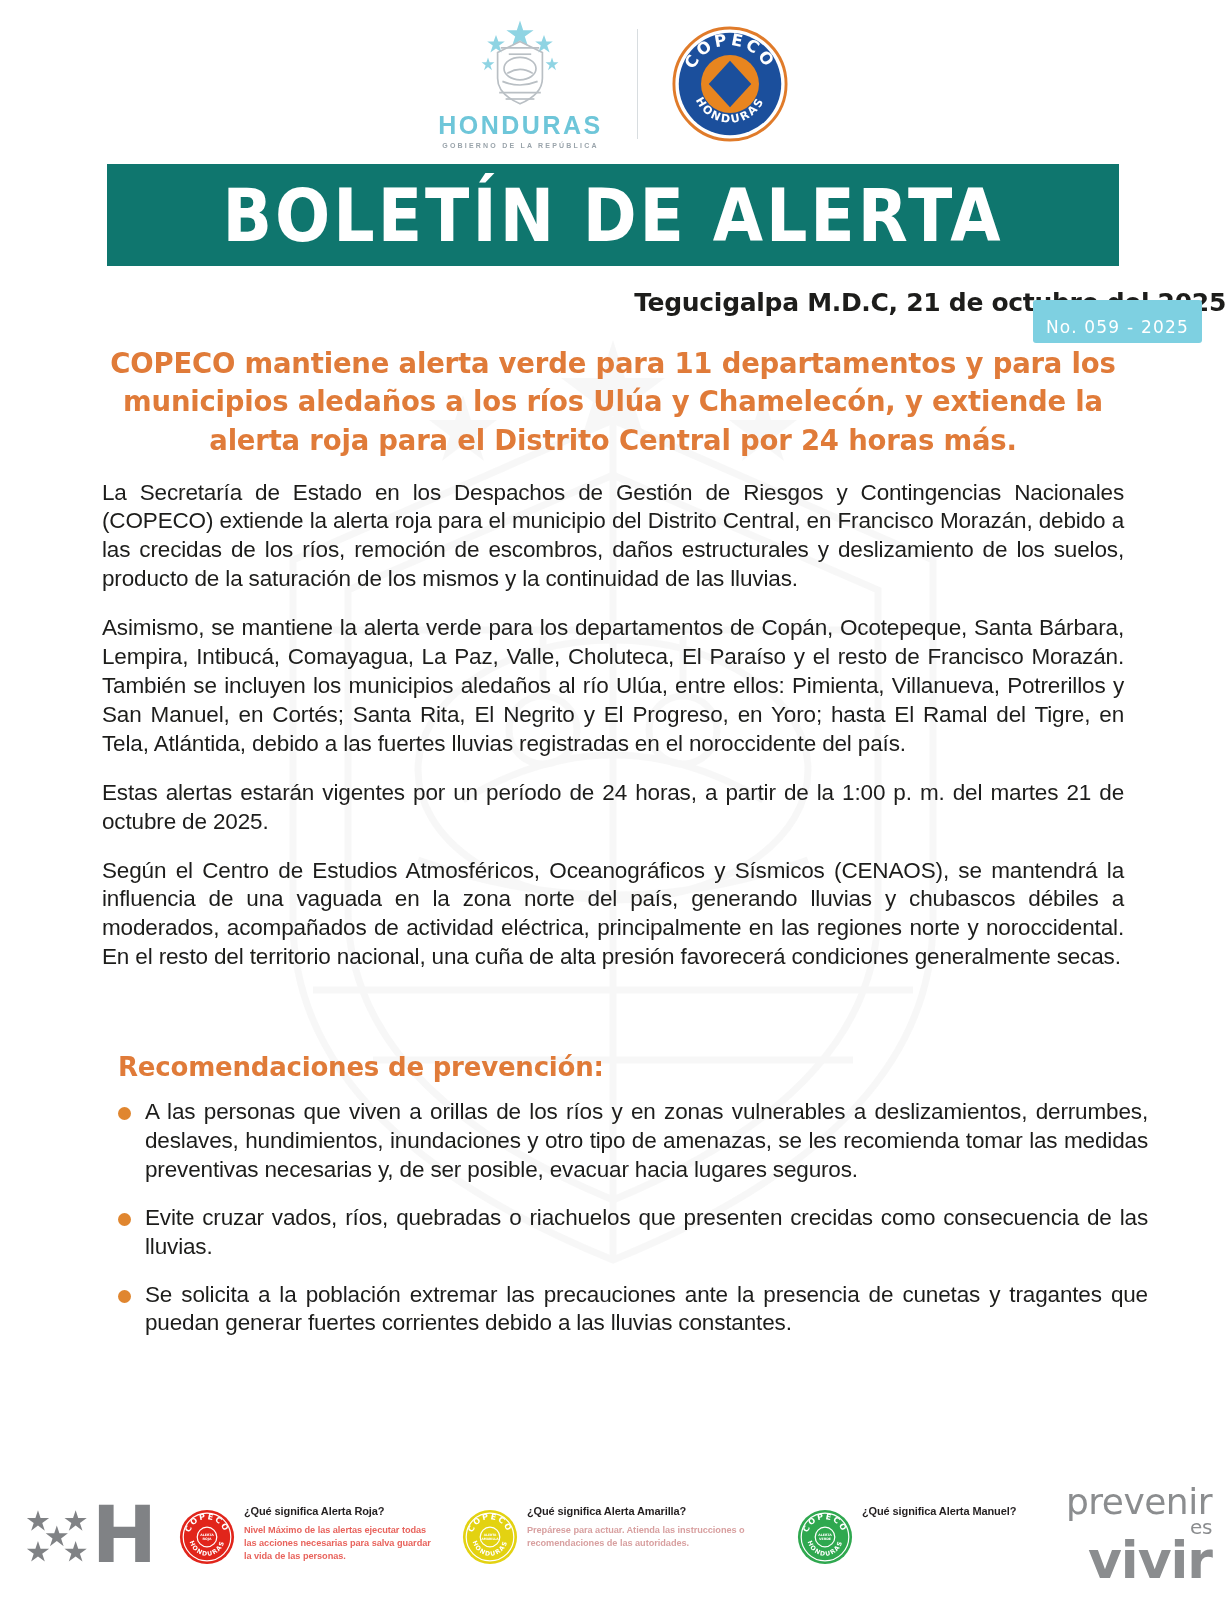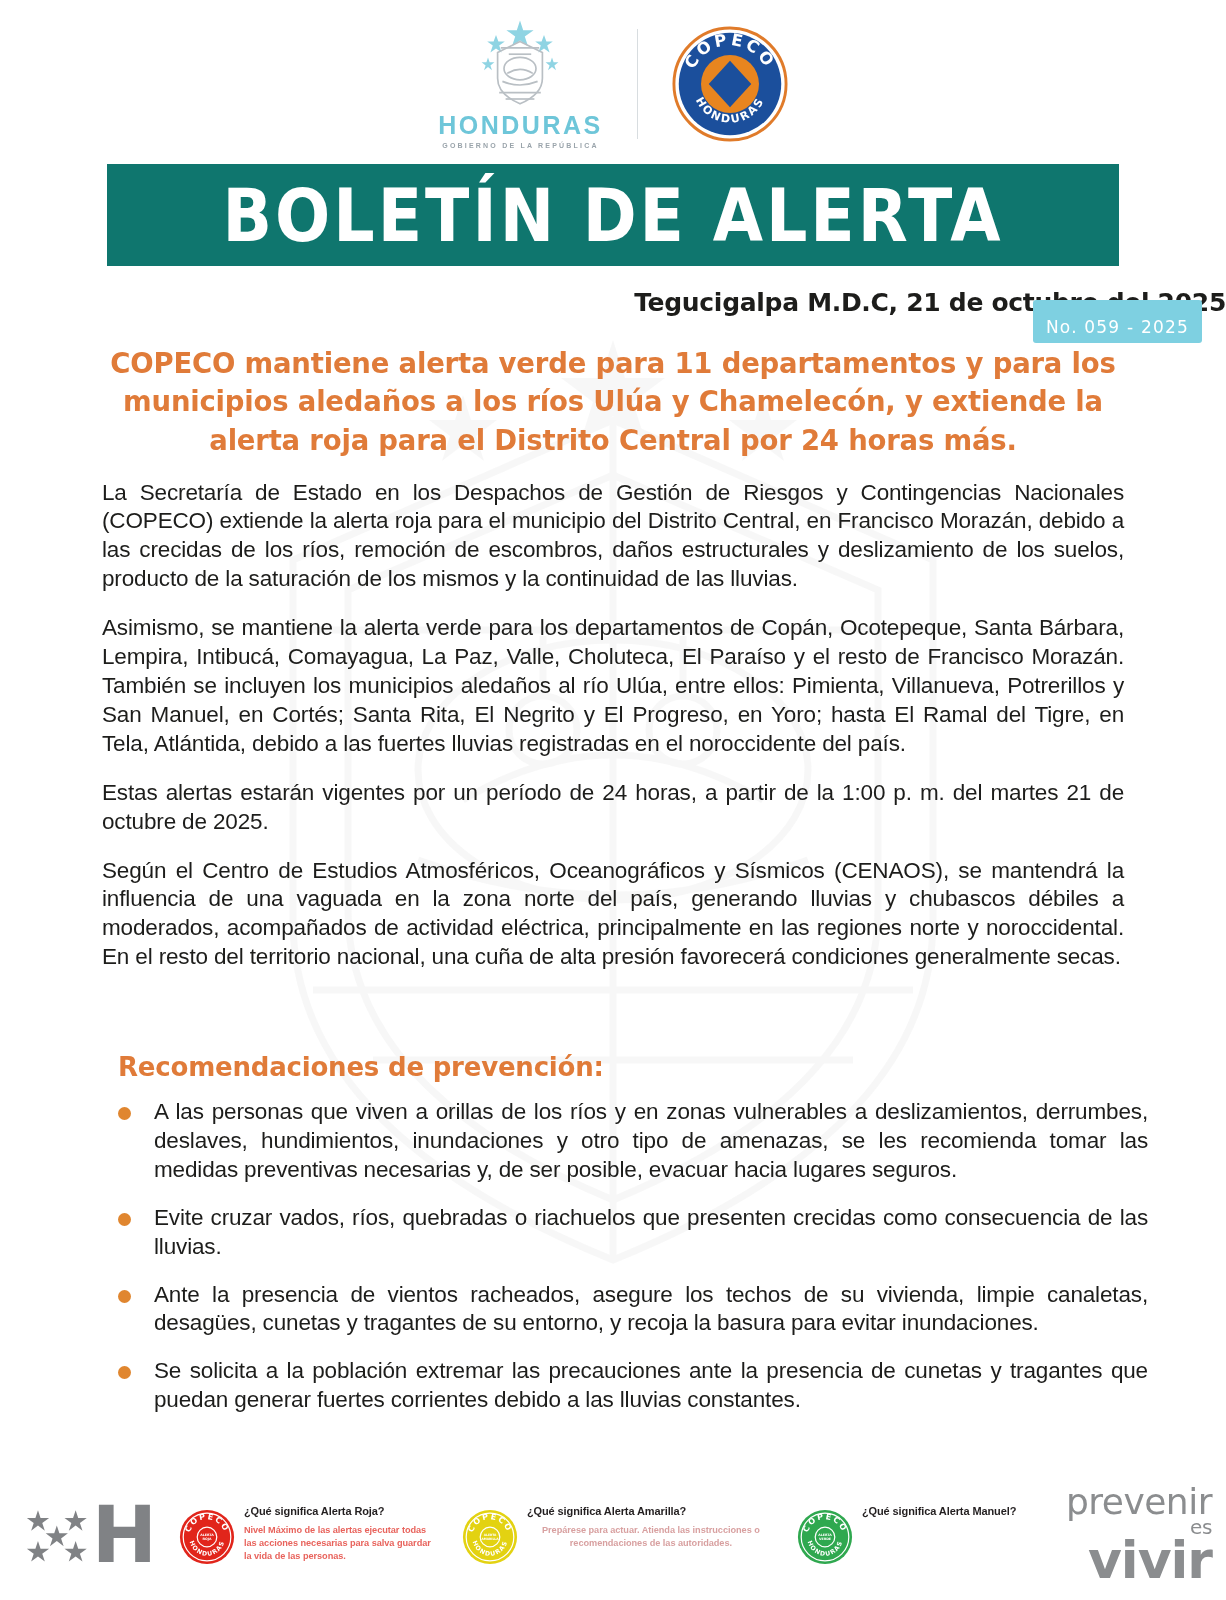--- a/index.html
+++ b/index.html
@@ -143,21 +143,21 @@
   .rec-title {
     color: #e07b39;
     font-size: 26px;
     font-weight: bold;
     font-family: "DejaVu Sans", sans-serif;
     margin-bottom: 16px;
     letter-spacing: -0.2px;
   }
   .rec-item {
     display: flex;
-    gap: 23px;
+    gap: 14px;
     margin-bottom: 19px;
   }
   .rec-dot {
     flex: 0 0 auto;
     width: 13px;
     height: 13px;
     border-radius: 50%;
     background: #e0862f;
     margin-top: 9px;
   }
@@ -205,21 +205,21 @@
     margin-bottom: 7px;
     letter-spacing: -0.1px;
   }
   .alert-a {
     font-size: 9.2px;
     line-height: 1.42;
     font-weight: bold;
     letter-spacing: -0.05px;
   }
   .a-red   { color: #e8635c; }
-  .a-yel   { color: #d8a0a0; text-align: center; }
+  .a-yel   { color: #d8a0a0; }
   .a-grn   { color: #3c9b5a; }
   .w-red   { width: 196px; }
   .w-yel   { width: 248px; }
   .w-grn   { width: 186px; }
 
   .prevenir {
     margin-left: 18px;
     margin-right: 14px;
     display: flex;
     flex-direction: column;
@@ -327,24 +327,20 @@
     <div class="rec-item">
       <div class="rec-dot"></div>
       <div class="rec-text">A las personas que viven a orillas de los ríos y en zonas vulnerables a deslizamientos, derrumbes, deslaves, hundimientos, inundaciones y otro tipo de amenazas, se les recomienda tomar las medidas preventivas necesarias y, de ser posible, evacuar hacia lugares seguros.</div>
     </div>
     <div class="rec-item">
       <div class="rec-dot"></div>
       <div class="rec-text">Evite cruzar vados, ríos, quebradas o riachuelos que presenten crecidas como consecuencia de las lluvias.</div>
     </div>
     <div class="rec-item">
       <div class="rec-dot"></div>
-      <div class="rec-text">Ante la presencia de vientos racheados, asegure los techos de su vivienda, limpie canaletas, desagües, cunetas y tragantes de su entorno, y recoja la basura para evitar inundaciones.</div>
-    </div>
-    <div class="rec-item">
-      <div class="rec-dot"></div>
       <div class="rec-text">Se solicita a la población extremar las precauciones ante la presencia de cunetas y tragantes que puedan generar fuertes corrientes debido a las lluvias constantes.</div>
     </div>
   </div>
 
   <div class="footer">
 
     <svg class="f-stars" viewBox="0 0 72 74">
       <g fill="#808285">
         <polygon points="14,8 17,17 27,17 19,23 22,32 14,26 6,32 9,23 1,17 11,17"></polygon>
         <polygon points="58,8 61,17 71,17 63,23 66,32 58,26 50,32 53,23 45,17 55,17"></polygon>

